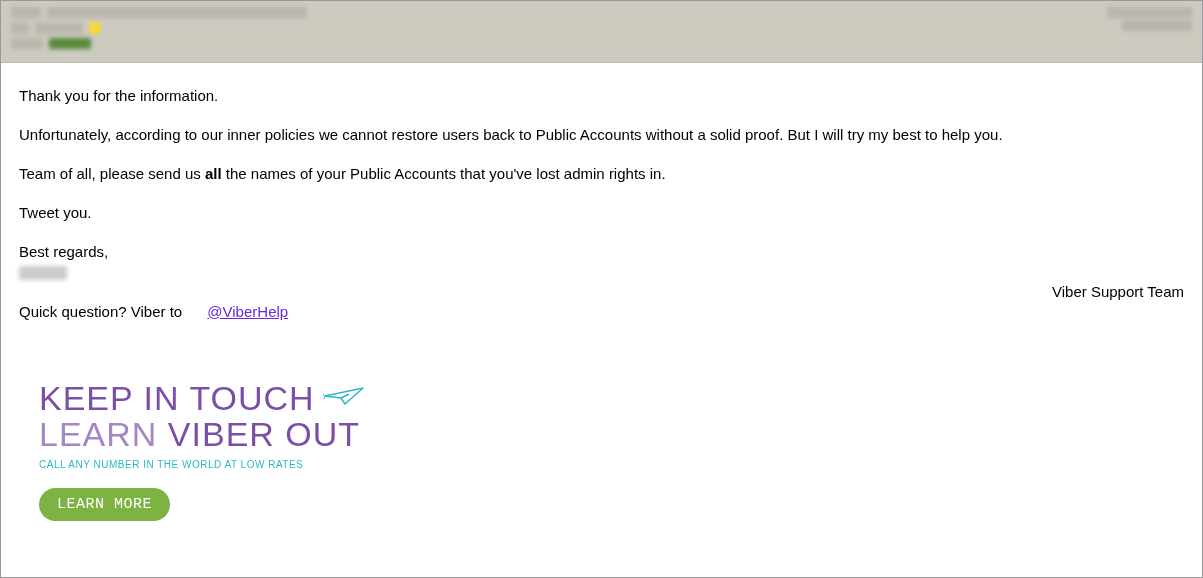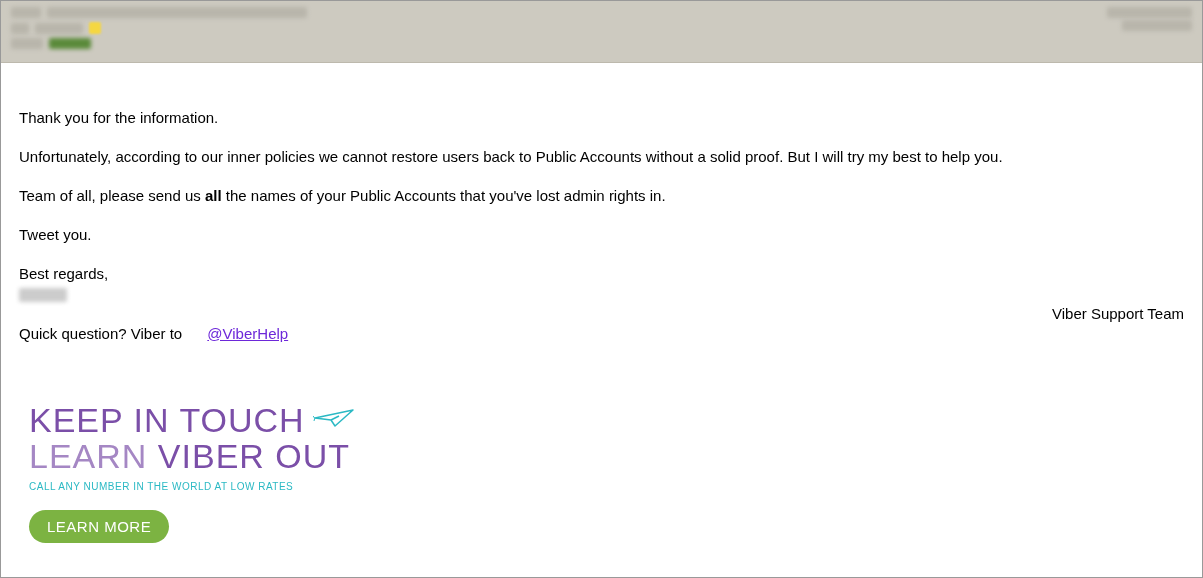--- a/index.html
+++ b/index.html
@@ -59,21 +59,21 @@
       gap: 6px;
     }
     .yellow-dot {
       width: 12px;
       height: 12px;
       background: #f5d742;
       border-radius: 2px;
       filter: blur(1px);
     }
     .body {
-      padding: 44px 18px 18px 18px;
+      padding: 22px 18px 18px 18px;
       background: #fff;
     }
     .body p {
       margin-bottom: 18px;
       color: #000;
     }
     .sig-blur {
       background: #ccc;
       height: 14px;
       width: 48px;
@@ -85,21 +85,21 @@
     .sig-line {
       margin-bottom: 0;
       line-height: 1.3;
     }
     .tweet-link {
       color: #6d28d9;
       margin-left: 21px;
     }
     .promo {
       margin-top: 60px;
-      margin-left: 10px;
+      margin-left: 20px;
     }
     .promo-title {
       font-family: Impact, 'Arial Black', sans-serif;
       font-size: 34px;
       font-weight: normal;
       color: #7b4fa8;
       letter-spacing: 1px;
       line-height: 1.05;
       position: relative;
     }
@@ -116,21 +116,21 @@
       font-family: Liberation Sans, sans-serif;
       font-size: 10px;
       color: #2bb9c4;
       letter-spacing: 0.5px;
       margin-top: 6px;
     }
     .learn-btn {
       display: inline-block;
       background: #7cb342;
       color: #fff;
-      font-family: Liberation Sans, sans-serif;
+      font-family: Liberation Mono, monospace;
       font-size: 15px;
       letter-spacing: 0.5px;
       padding: 8px 18px;
       border-radius: 18px;
       border: none;
       margin-top: 16px;
       cursor: pointer;
     }
     .light-purple {
       color: #a587c4;

